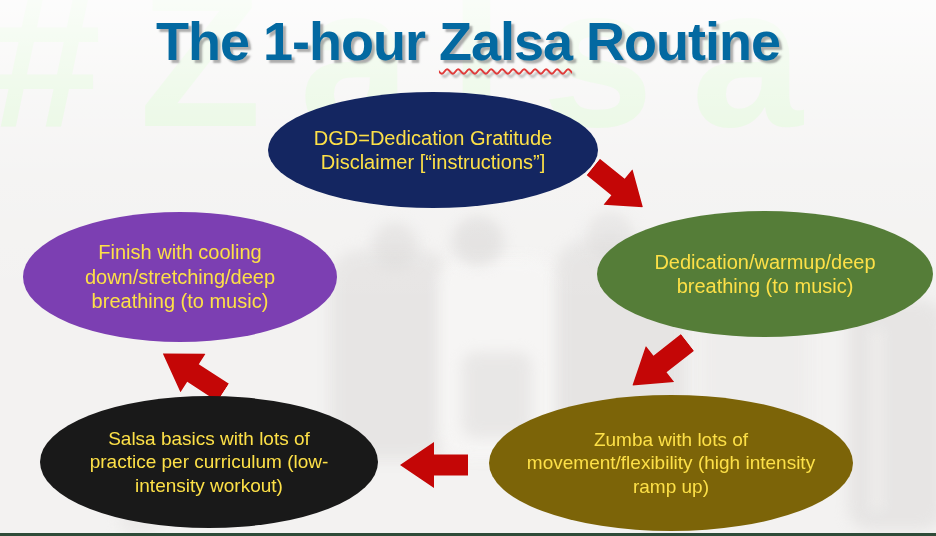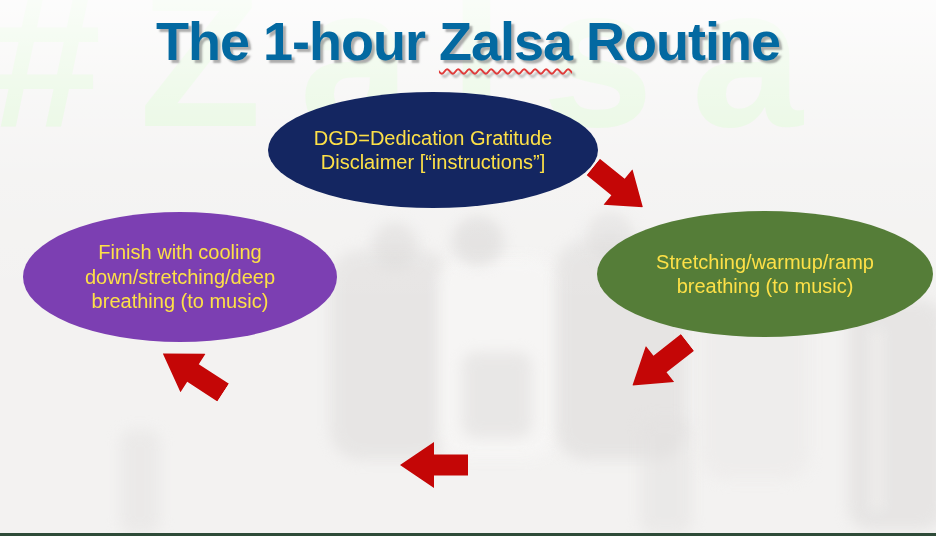--- a/index.html
+++ b/index.html
@@ -85,22 +85,32 @@
 
   <div class="veil"></div>
 
   <h1 class="title"><span>The 1-hour </span><span class="misspelled">Zalsa</span><span> Routine</span></h1>
 
   <div class="node node-dgd" style="background: rgb(20, 38, 97);">
     <span class="node-text">DGD=Dedication Gratitude
 Disclaimer [“instructions”]</span>
   </div>
   <div class="node node-stretching" style="background: rgb(85, 125, 56);">
-    <span class="node-text">Stretching/warmup/ramp
+    <span class="node-text">Dedication/warmup/deep
 breathing (to music)</span>
+  </div>
+  <div class="node node-zumba" style="background: rgb(124, 100, 8);">
+    <span class="node-text">Zumba with lots of
+movement/flexibility (high intensity
+ramp up)</span>
+  </div>
+  <div class="node node-salsa" style="background: rgb(25, 25, 25);">
+    <span class="node-text">Salsa basics with lots of
+practice per curriculum (low-
+intensity workout)</span>
   </div>
   <div class="node node-finish" style="background: rgb(124, 63, 178);">
     <span class="node-text">Finish with cooling
 down/stretching/deep
 breathing (to music)</span>
   </div>
 
   <div class="arrow arrow-1" style="background: rgb(196, 6, 6);"></div>
   <div class="arrow arrow-2" style="background: rgb(196, 6, 6);"></div>
   <div class="arrow arrow-3" style="background: rgb(196, 6, 6);"></div>

